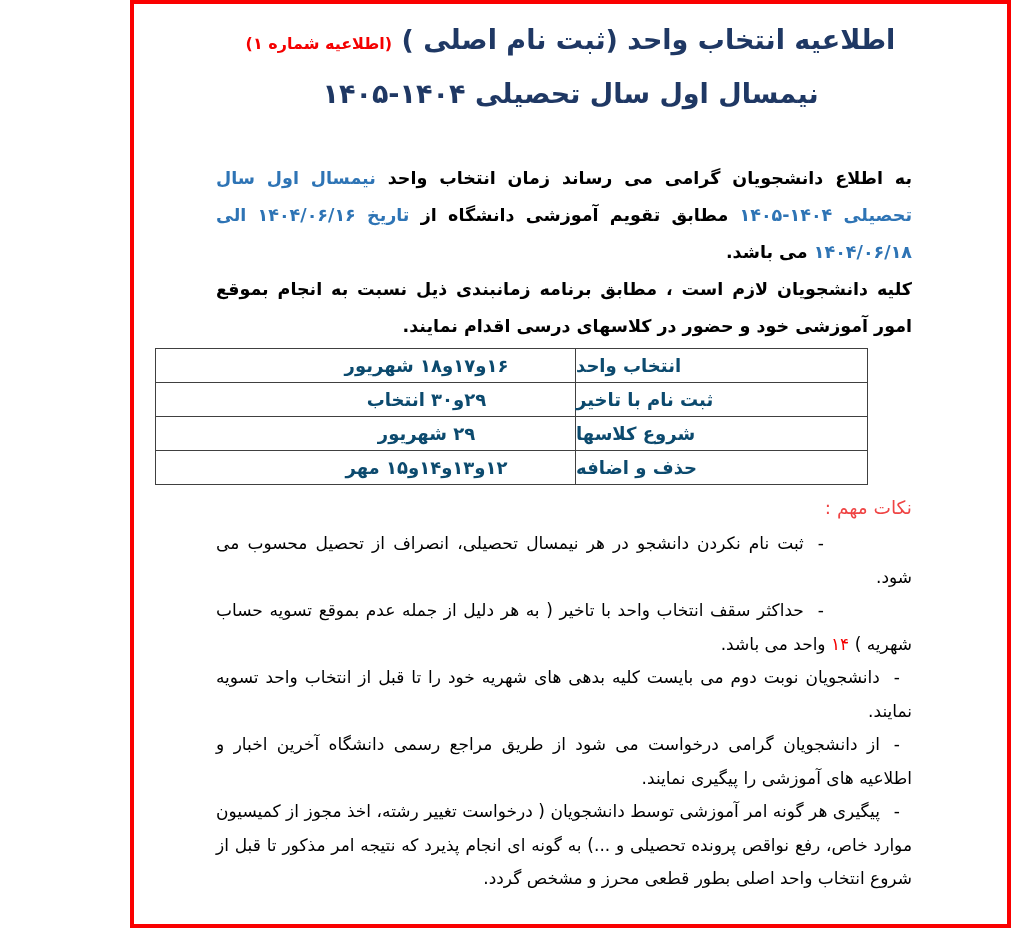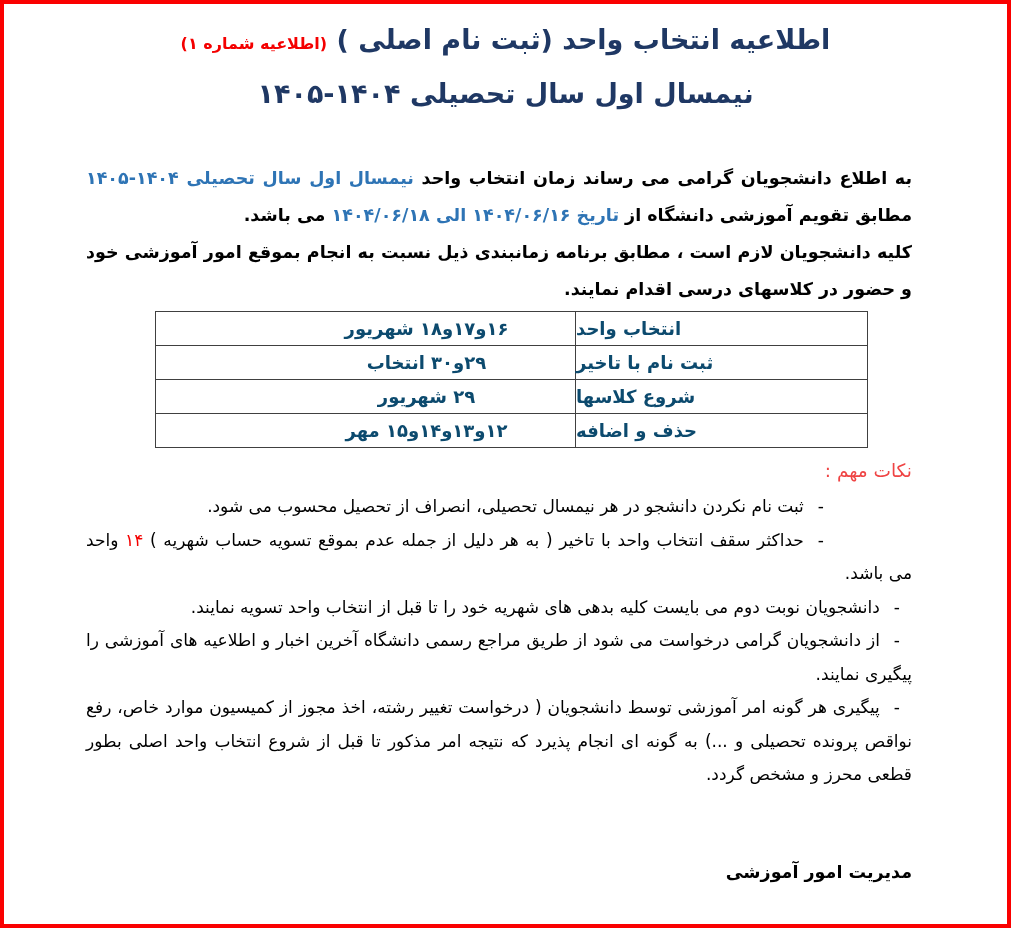--- a/index.html
+++ b/index.html
@@ -1,18 +1,18 @@
 <!DOCTYPE html>
 <html lang="fa" dir="rtl"><head>
 <meta charset="utf-8">
 <style>
   html,body{margin:0;padding:0;background:#fff;}
   .page{
     position:relative;
-    width:1011px;height:928px;
+    width:881px;height:928px;
     box-sizing:border-box;
     border:4px solid #fa0000;
     background:#ffffff;
     direction:rtl;
     font-family:"DejaVu Sans",sans-serif;
     overflow:hidden;
   }
   
   .header{margin-top:16px;text-align:center;}
   .title-line{

